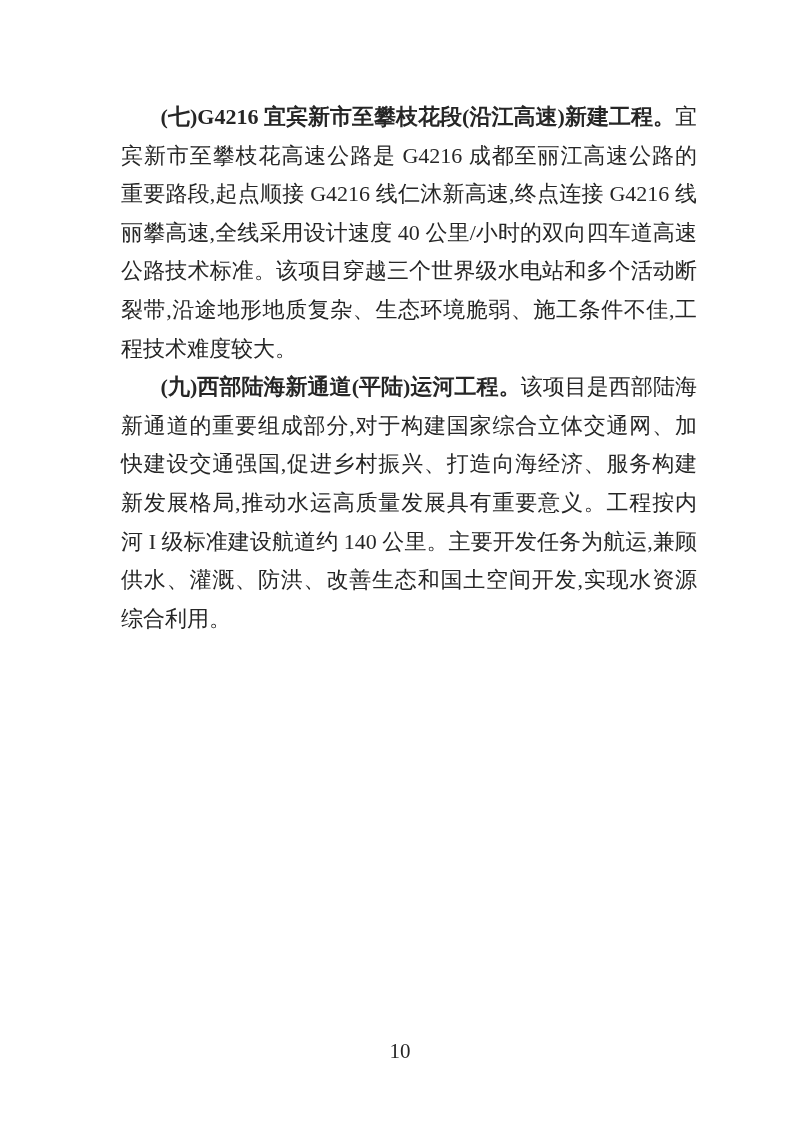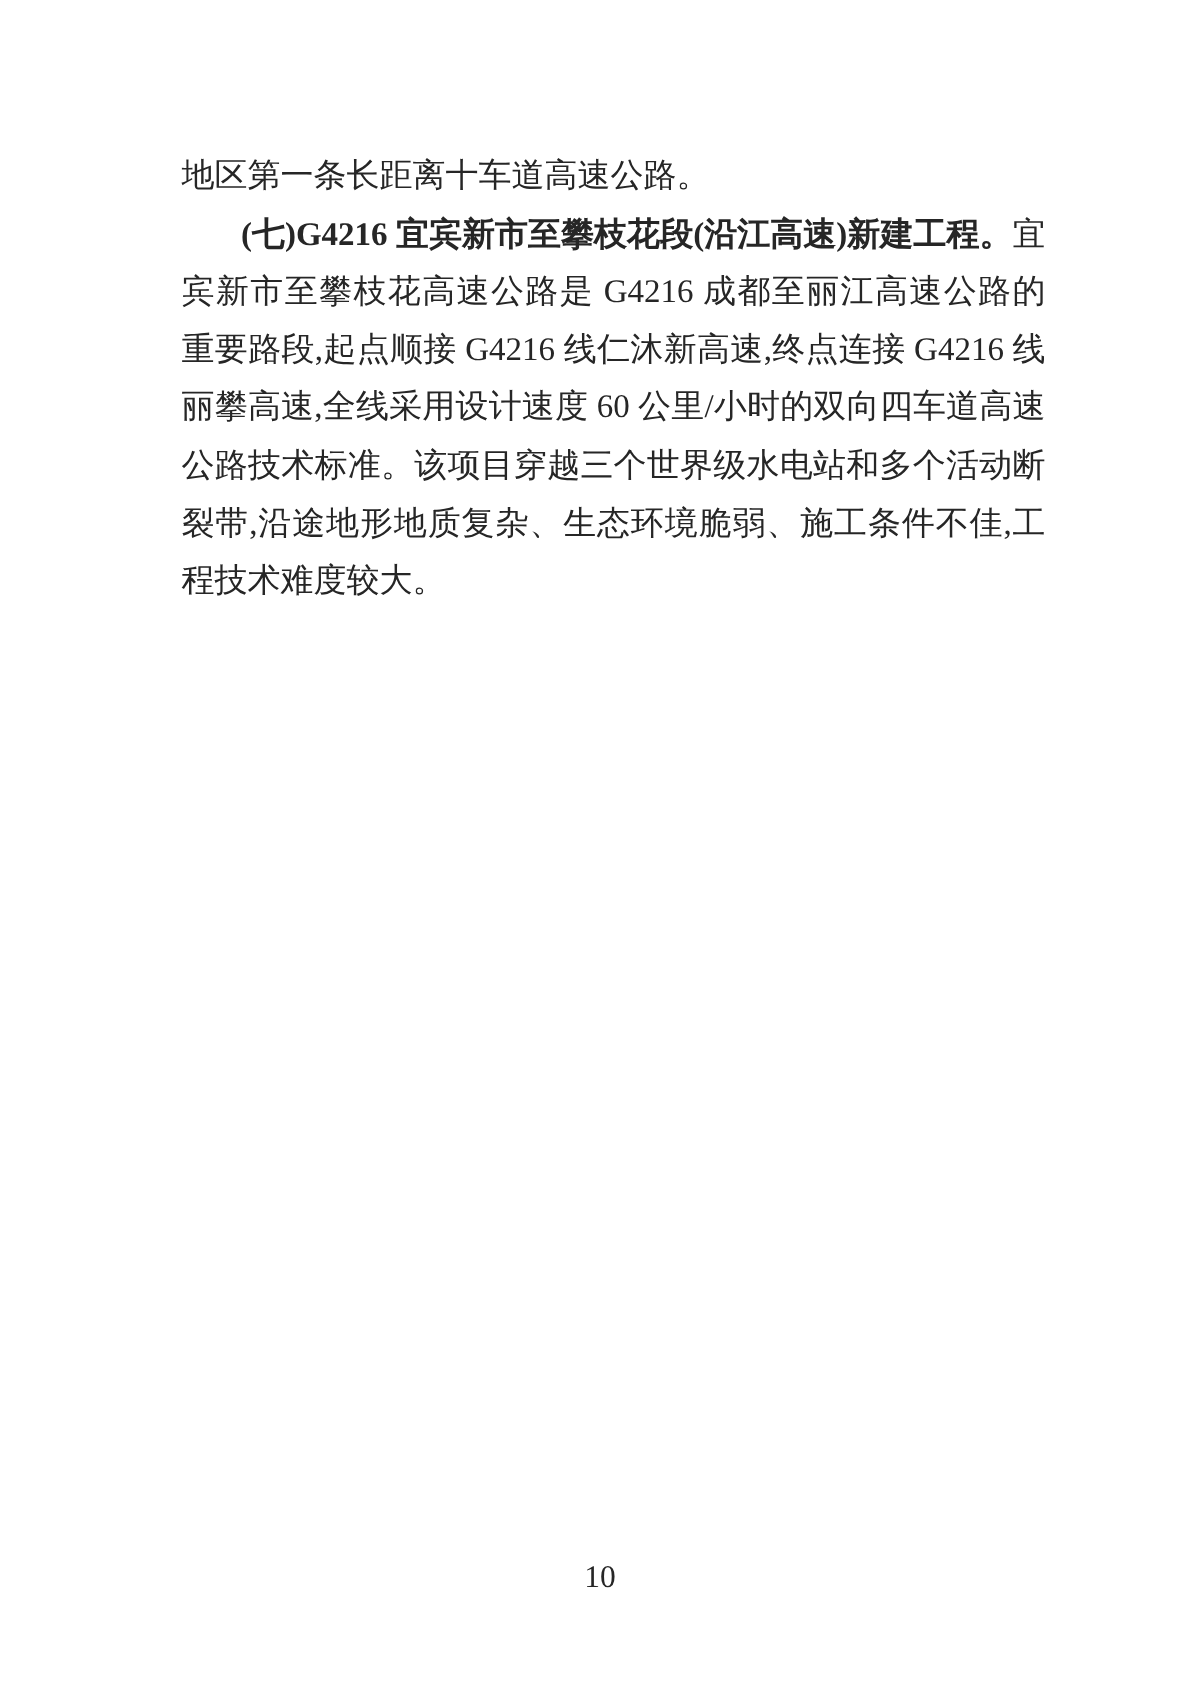--- a/index.html
+++ b/index.html
@@ -49,17 +49,17 @@
     font-size: 21px;
     color: #262626;
     line-height: 30px;
   }
 </style>
 </head>
 <body>
 
 <div class="page">
   <div class="content" id="document-body">
-      <p class=""><span class="seg-normal">地区第一条长距离十车道高速公路。</span></p>
-      <p class="indent"><span class="seg-bold">(七)G4216 宜宾新市至攀枝花段(沿江高速)新建工程。</span><span class="seg-normal">宜宾新市至攀枝花高速公路是 G4216 成都至丽江高速公路的重要路段,起点顺接 G4216 线仁沐新高速,终点连接 G4216 线丽攀高速,全线采用设计速度 60 公里/小时的双向四车道高速公路技术标准。该项目穿越三个世界级水电站和多个活动断裂带,沿途地形地质复杂、生态环境脆弱、施工条件不佳,工程技术难度较大。</span></p>
+      <p class="indent"><span class="seg-bold">(七)G4216 宜宾新市至攀枝花段(沿江高速)新建工程。</span><span class="seg-normal">宜宾新市至攀枝花高速公路是 G4216 成都至丽江高速公路的重要路段,起点顺接 G4216 线仁沐新高速,终点连接 G4216 线丽攀高速,全线采用设计速度 40 公里/小时的双向四车道高速公路技术标准。该项目穿越三个世界级水电站和多个活动断裂带,沿途地形地质复杂、生态环境脆弱、施工条件不佳,工程技术难度较大。</span></p>
+      <p class="indent"><span class="seg-bold">(九)西部陆海新通道(平陆)运河工程。</span><span class="seg-normal">该项目是西部陆海新通道的重要组成部分,对于构建国家综合立体交通网、加快建设交通强国,促进乡村振兴、打造向海经济、服务构建新发展格局,推动水运高质量发展具有重要意义。工程按内河 I 级标准建设航道约 140 公里。主要开发任务为航运,兼顾供水、灌溉、防洪、改善生态和国土空间开发,实现水资源综合利用。</span></p>
     </div>
   <div class="page-number">10</div>
 </div>
 
 </body></html>

